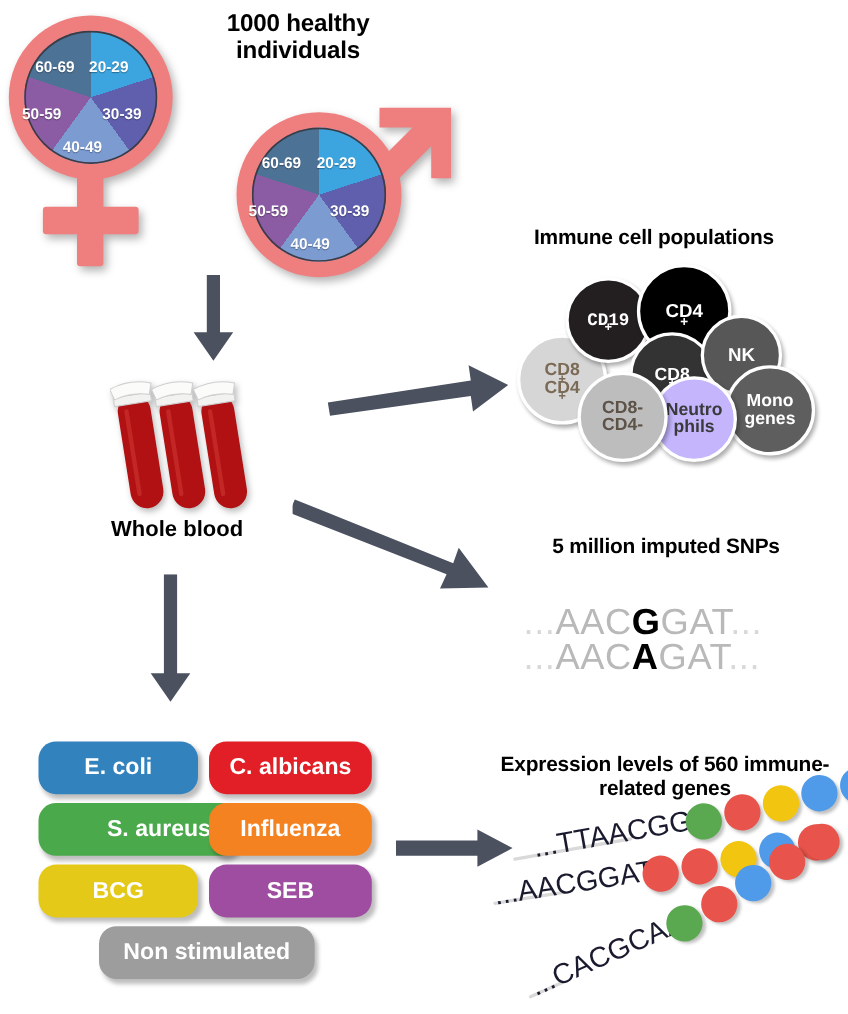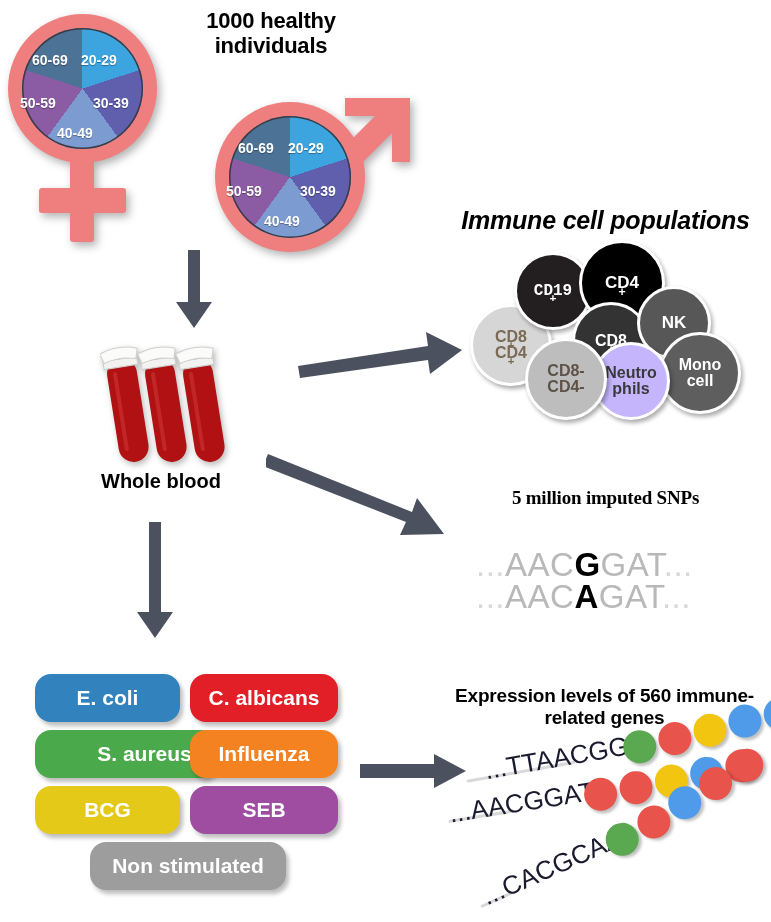--- a/index.html
+++ b/index.html
@@ -5,22 +5,22 @@
   html,body{margin:0;padding:0;background:#ffffff;}
   body{width:771px;height:922px;position:relative;overflow:hidden;
        font-family:"Liberation Sans","DejaVu Sans",sans-serif;}
   .stage{position:absolute;left:0;top:0;width:771px;height:922px;}
   .abs{position:absolute;}
 
   
   .heading{font-weight:bold;color:#000;text-align:center;line-height:1.15;
            letter-spacing:-0.2px;}
   #title-healthy{left:176px;top:8px;width:190px;font-size:22px;}
-  #title-immune{left:440px;top:206px;width:331px;font-size:25px;font-style:italic;}
-  #title-snps{left:440px;top:487px;width:331px;font-size:19px;font-family:Liberation Serif, serif;}
+  #title-immune{left:429px;top:206px;width:331px;font-size:19px;}
+  #title-snps{left:440px;top:487px;width:331px;font-size:19px;}
   #title-expression{left:438px;top:685px;width:333px;font-size:19px;}
 
   
   .sym{filter:drop-shadow(3px 4px 4px rgba(0,0,0,0.30));}
   .ring{position:absolute;border-radius:50%;background:#ef7f7f;}
   .pie-clip{position:absolute;border-radius:50%;overflow:hidden;
             box-shadow:inset 0 0 0 1.5px #3b3b45;}
   .agelabel{position:absolute;color:#fff;font-weight:bold;white-space:nowrap;
             text-shadow:0 1px 1px rgba(0,0,0,.35);}
   .stem{position:absolute;background:#ef7f7f;}
@@ -179,21 +179,21 @@
 
     <div class="cell" style="left:197px;top:48px;width:68px;height:68px;background:#575757;color:#ffffff;font-size:17px;">
       <div>
           <span>NK</span>
         </div>
     </div>
 
     <div class="cell" style="left:219px;top:94px;width:76px;height:76px;background:#5e5e5e;color:#ffffff;font-size:16px;">
       <div>
         <span>Mono</span>
-        <span>cell</span>
+        <span>genes</span>
       </div>
     </div>
 
     <div class="cell" style="left:152px;top:104px;width:72px;height:72px;background:#c4b5fd;color:#3a3a3a;font-size:16px;">
       <div>
         <span>Neutro</span>
         <span>phils</span>
       </div>
     </div>
 

